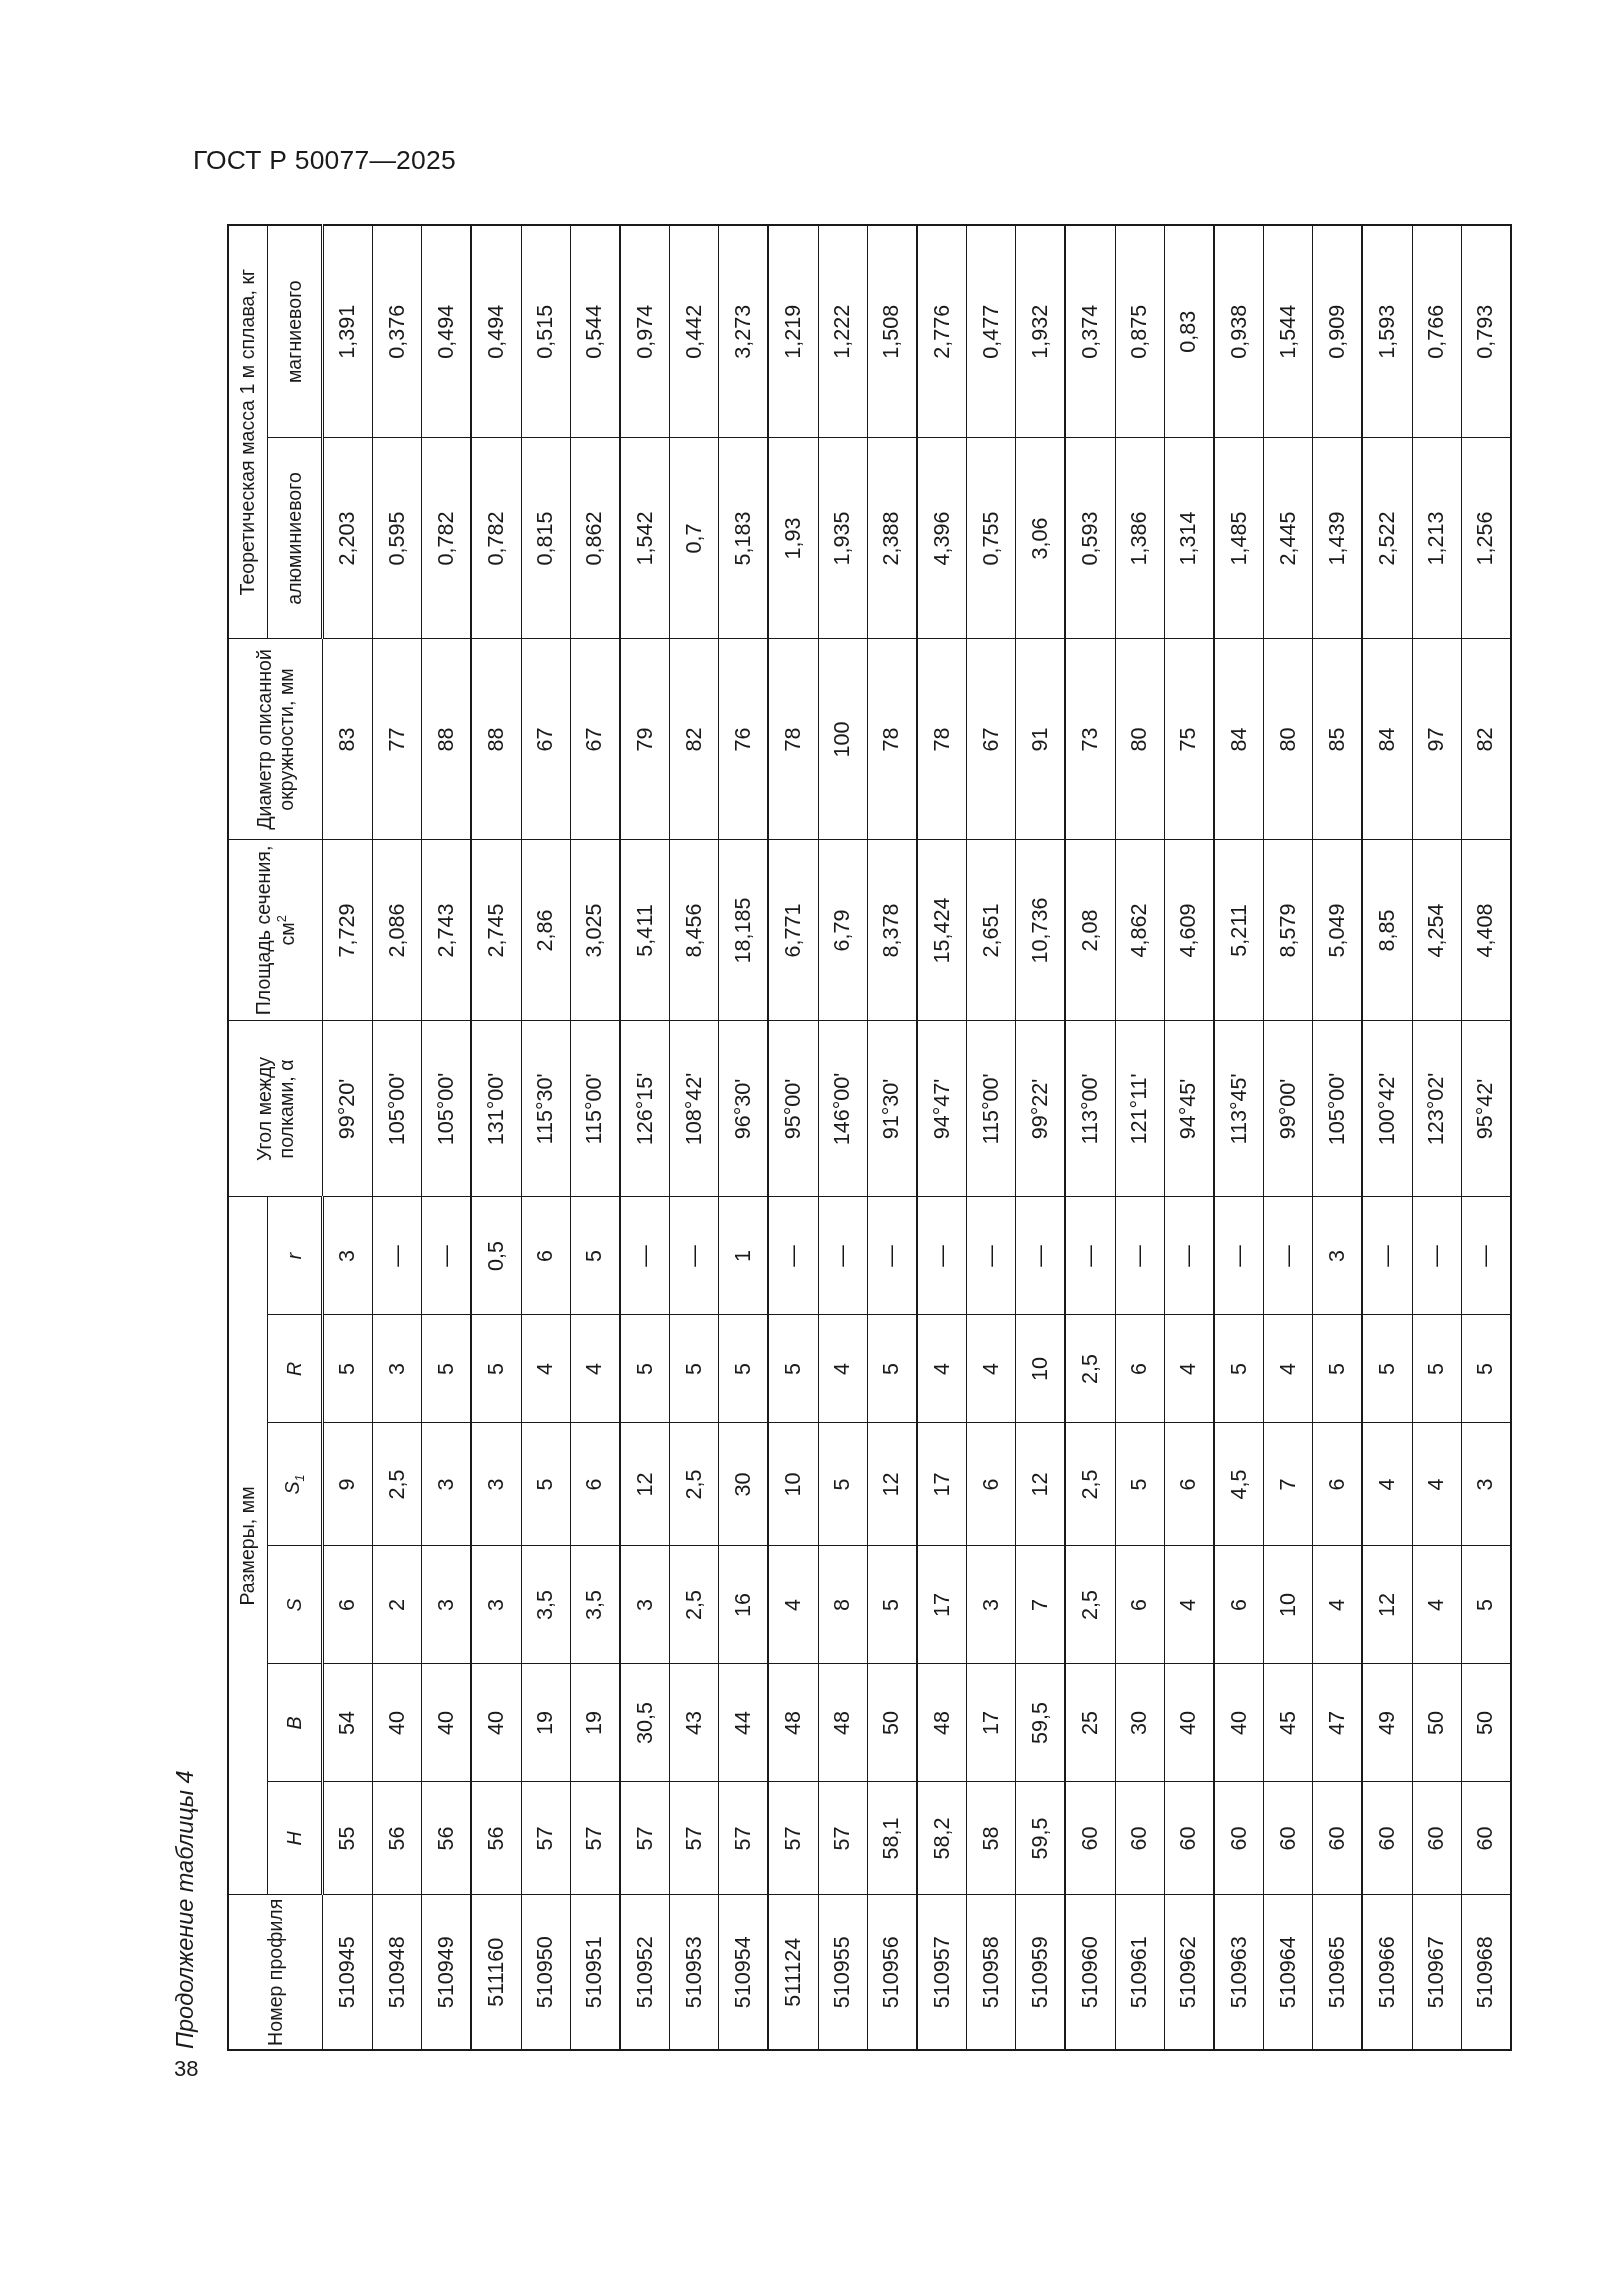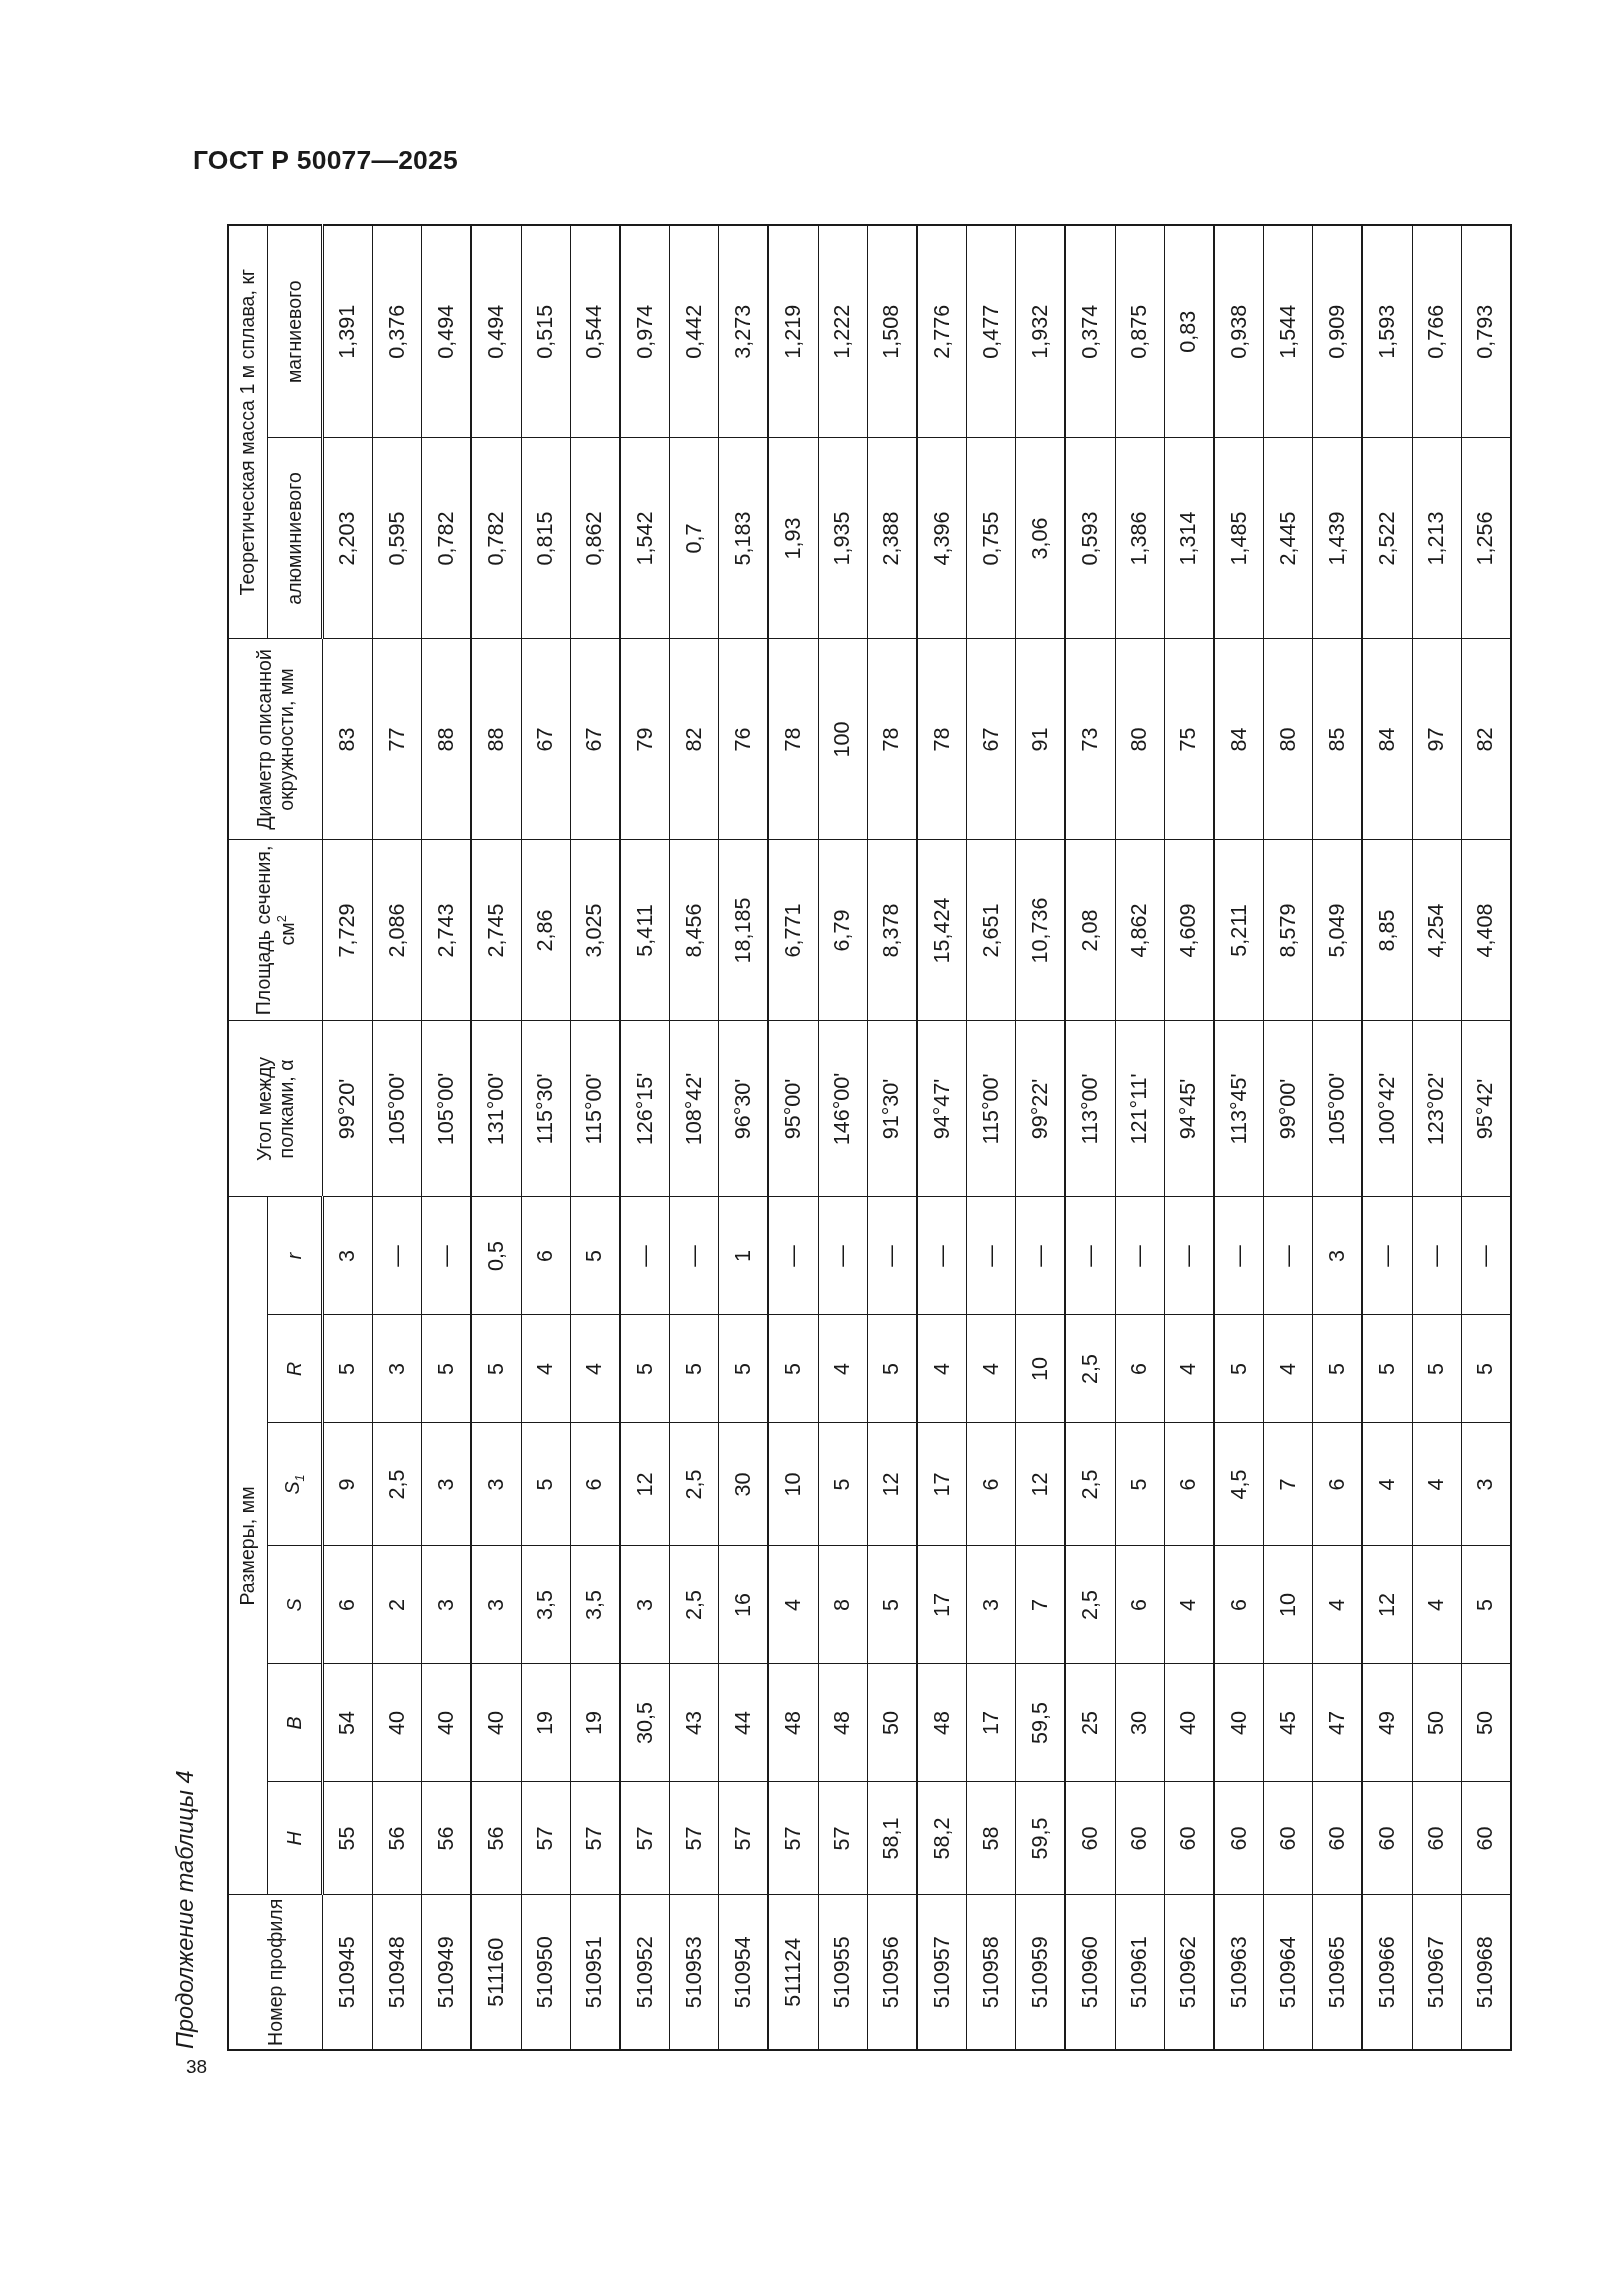--- a/index.html
+++ b/index.html
@@ -1,19 +1,19 @@
 <!DOCTYPE html>
 <html><head>
 <meta charset="utf-8">
 <style>
   html, body { margin: 0; padding: 0; background: #ffffff; }
   body { width: 1621px; height: 2293px; position: relative; overflow: hidden;
          font-family: "Liberation Sans", "DejaVu Sans", sans-serif; color: #1a1a1a; }
-  .doc-title { position: absolute; left: 193px; top: 145px; font-weight: bold; font-size: 26.5px; letter-spacing: 0.2px; }
-  .page-num-plain { position: absolute; left: 186px; top: 2056px; font-size: 19px; }
+  .doc-title { position: absolute; left: 193px; top: 145px; font-weight: normal; font-size: 26.5px; letter-spacing: 0.2px; }
+  .page-num-plain { position: absolute; left: 174px; top: 2056px; font-size: 22px; }
   .continuation { position: absolute; left: 0; top: 0; font-style: italic; font-size: 23.5px; white-space: nowrap;
                   transform-origin: 0 0; transform: translate(172px, 2049px) rotate(-90deg); }
   .table-wrap { position: absolute; left: 0; top: 0; width: 1823px; height: 1285px;
                 transform-origin: 0 0; transform: translate(227px, 2051px) rotate(-90deg); }
   table { border-collapse: collapse; width: 1823px; height: 1285px; table-layout: fixed; }
   td, th { border: 1.5px solid #1a1a1a; text-align: center; vertical-align: middle; padding: 0; font-weight: normal;
            font-size: 21.6px; line-height: 1.15; }
   th { font-size: 19.6px; }
   tr.group-end td { border-bottom: 2.9px solid #1a1a1a; }
   thead tr.h2 th { border-bottom: 3.9px double #1a1a1a; }

